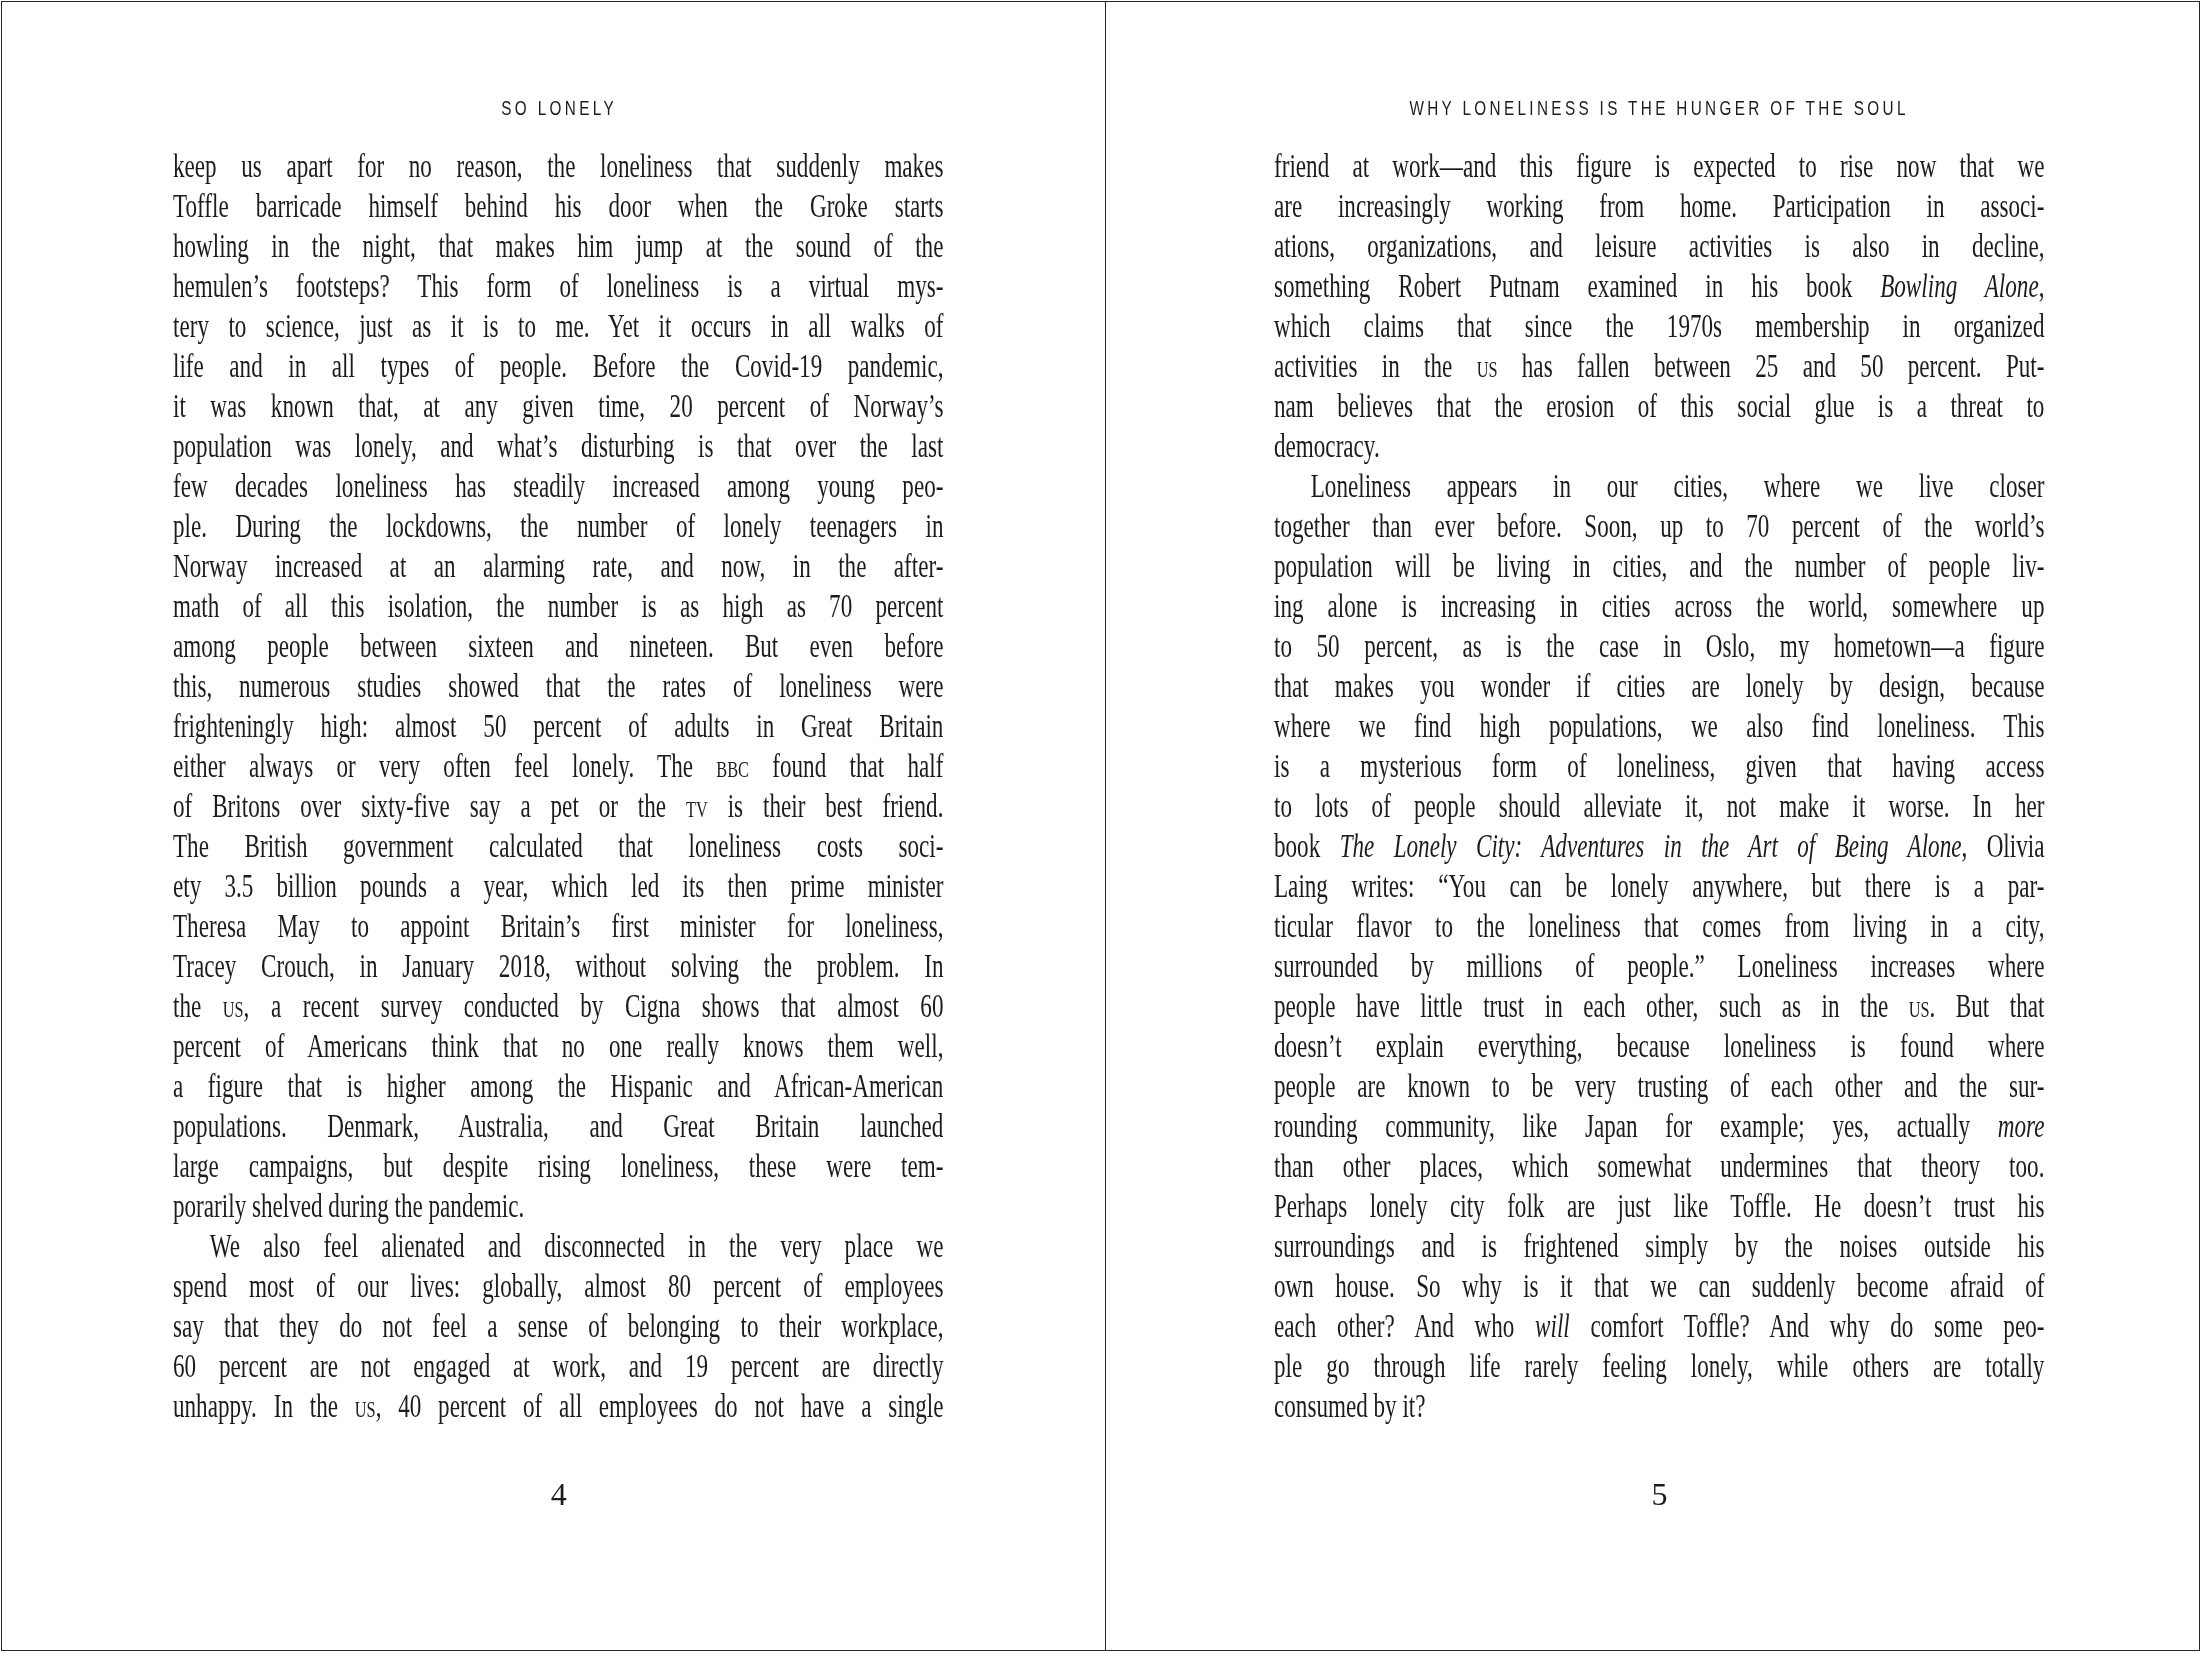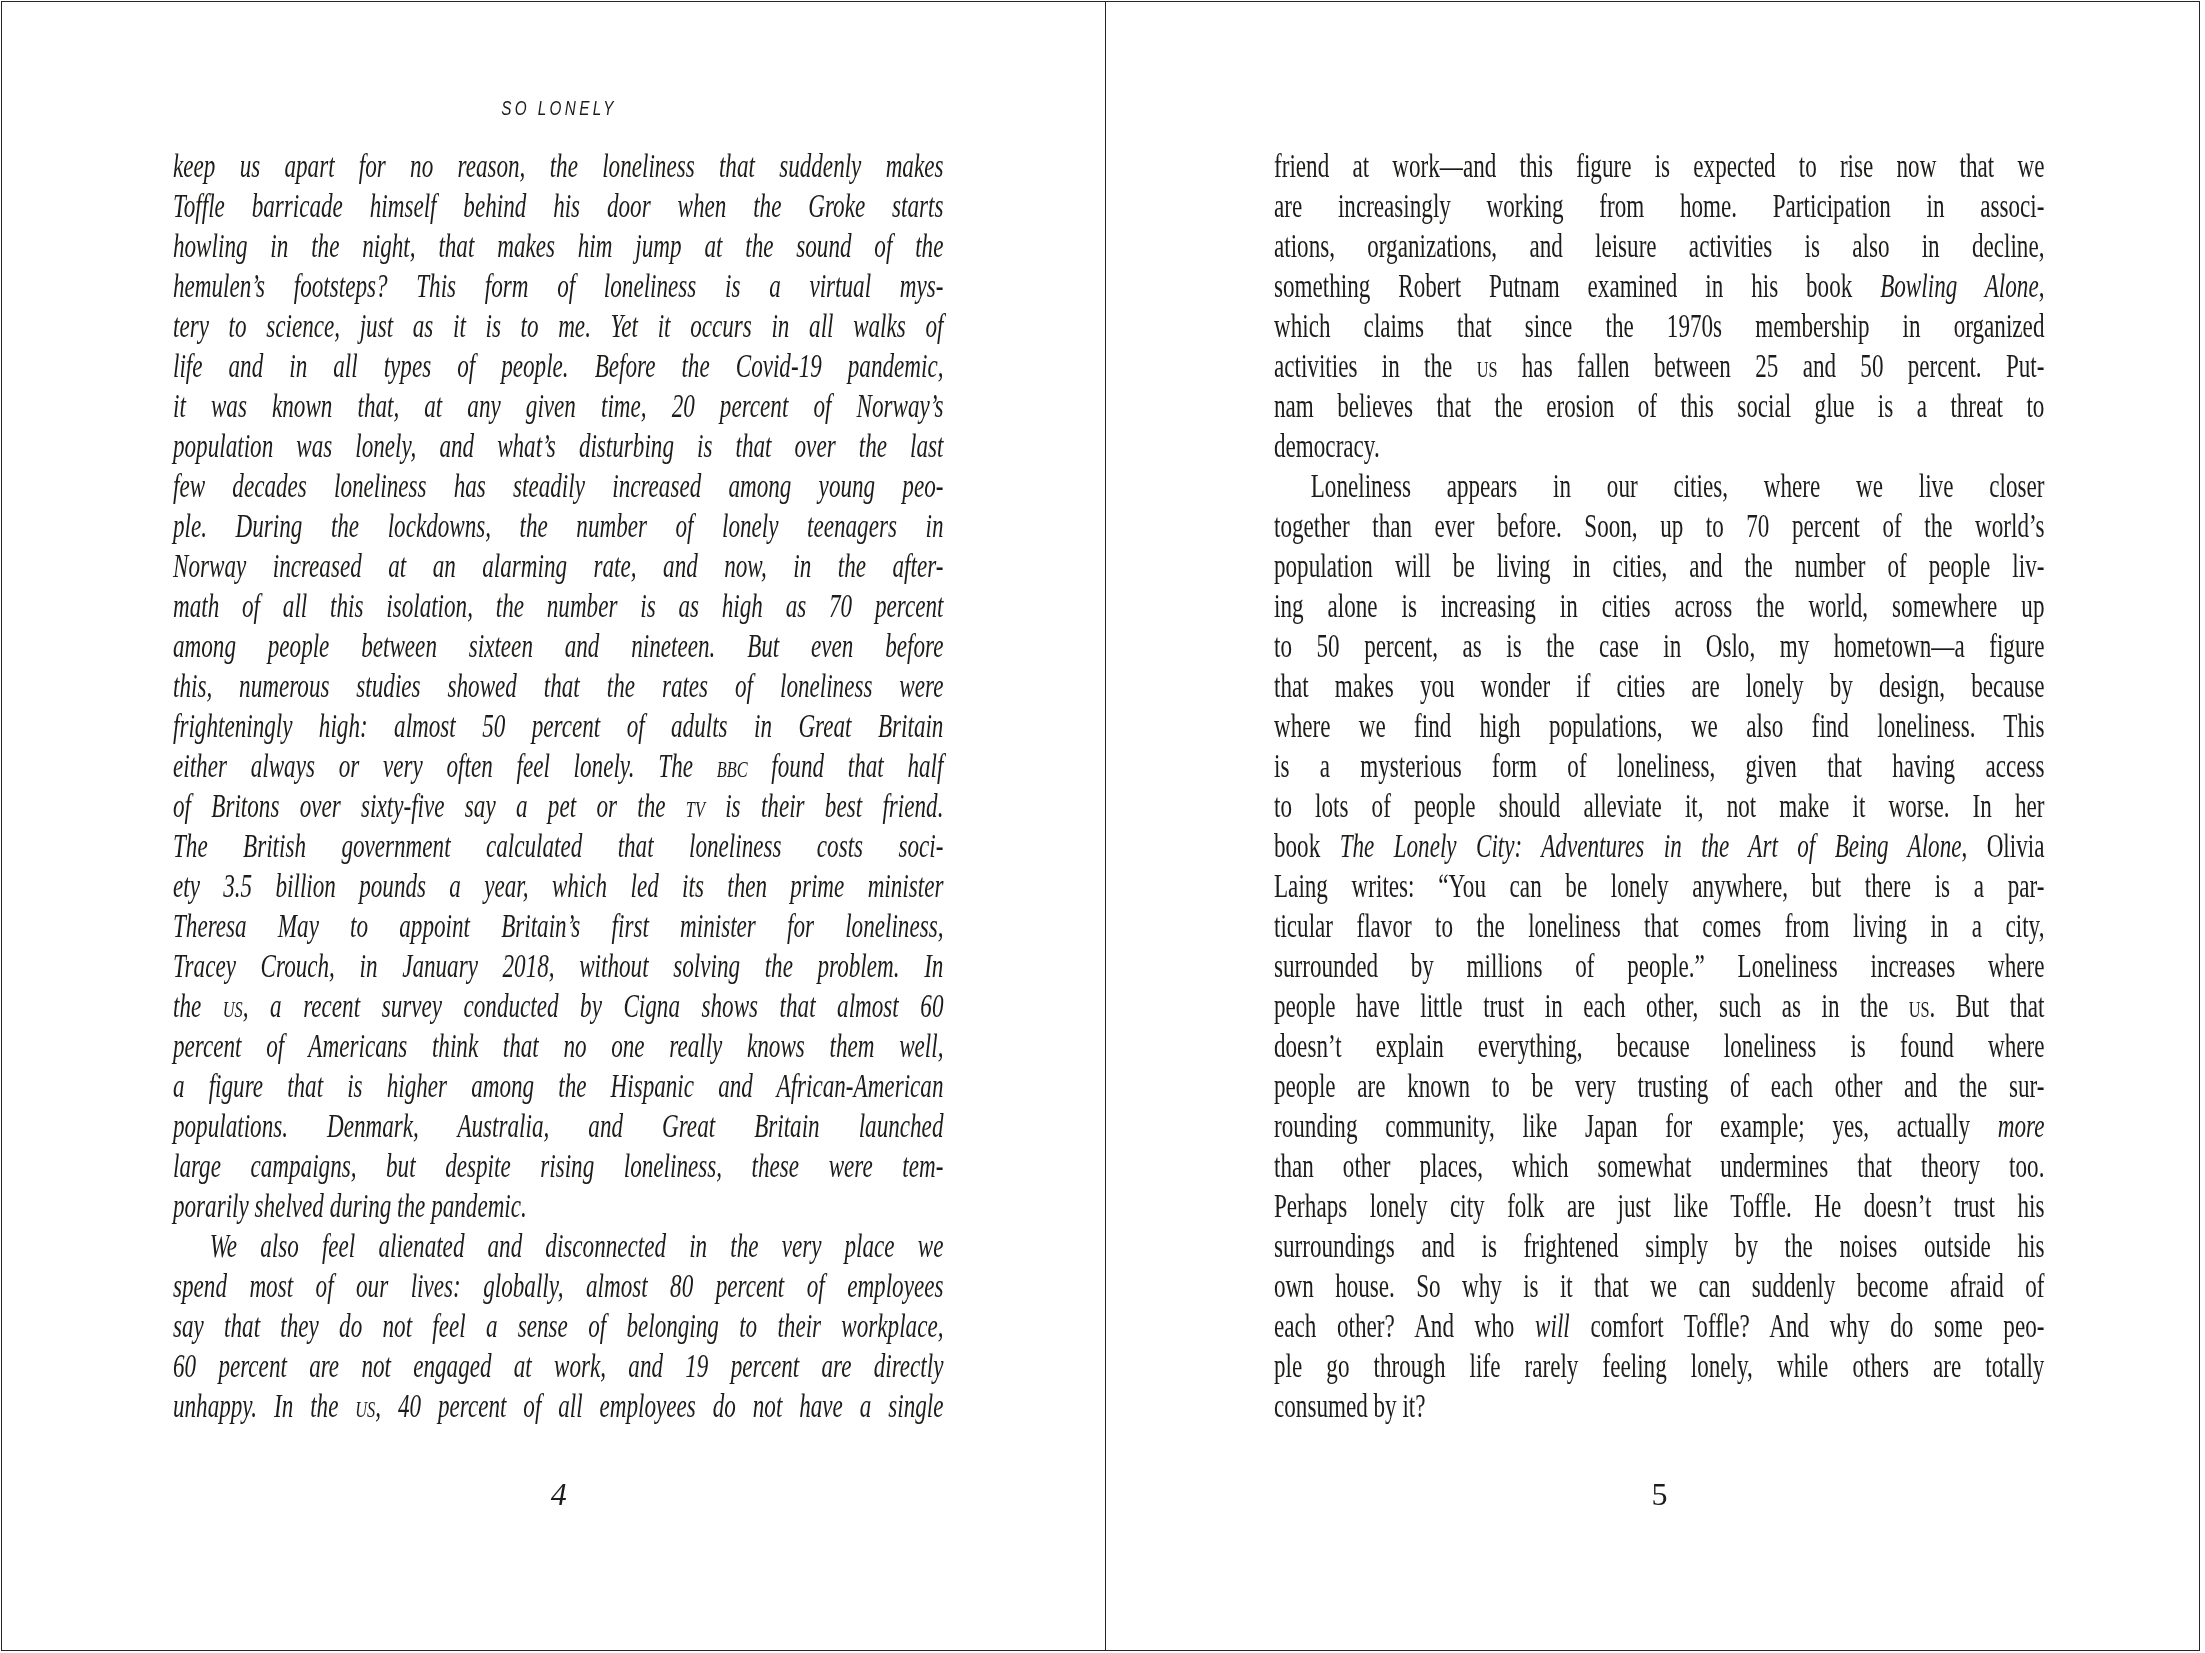--- a/index.html
+++ b/index.html
@@ -5,21 +5,21 @@
   html,body{margin:0;padding:0;}
   body{
     width:2205px;height:1654px;position:relative;overflow:hidden;
     background:var(--paper,#fff);
     font-family:"Liberation Serif",serif;color:var(--ink,#1d1c1a);
   }
   .page{
     position:absolute;top:1.2px;height:1650px;background:var(--paper,#fff);
     border:1.8px solid var(--frame,#262624);box-sizing:border-box;
   }
-  #pageL{left:1.2px;width:1204px;font-style:italic;}
+  #pageL{left:1.2px;width:1204px;}
   #pageR{left:1105px;width:1095px;}
   .col{position:absolute;width:771px;}
   #pageL .col{left:171px;}
   #pageR .col{left:168px;}
   .rhead{top:97px;display:flex;justify-content:center;}
   .rhead-in{
     font-family:"Liberation Sans",sans-serif;font-weight:500;
     font-size:19.6px;line-height:19.6px;letter-spacing:4.3px;white-space:nowrap;
     transform:scaleX(0.78);transform-origin:50% 50%;
   }
@@ -74,20 +74,23 @@
       <div class="bl just"><span>say that they do not feel a sense of belonging to their workplace,</span></div>
       <div class="bl just"><span>60 percent are not engaged at work, and 19 percent are directly</span></div>
       <div class="bl just"><span>unhappy. In the </span><span class="sc">us</span><span>, 40 percent of all employees do not have a single</span></div>
     </div>
   <div class="col pnum">
     <span>4</span>
   </div>
 </div>
 
 <div class="page" id="pageR">
+  <div class="col rhead">
+    <span class="rhead-in">WHY LONELINESS IS THE HUNGER OF THE SOUL</span>
+  </div>
   <div class="col bodytext" id="bodyR">
       <div class="bl just"><span>friend at work—and this figure is expected to rise now that we</span></div>
       <div class="bl just"><span>are increasingly working from home. Participation in associ-</span></div>
       <div class="bl just"><span>ations, organizations, and leisure activities is also in decline,</span></div>
       <div class="bl just"><span>something Robert Putnam examined in his book </span><span class="it">Bowling Alone</span><span>,</span></div>
       <div class="bl just"><span>which claims that since the 1970s membership in organized</span></div>
       <div class="bl just"><span>activities in the </span><span class="sc">us</span><span> has fallen between 25 and 50 percent. Put-</span></div>
       <div class="bl just"><span>nam believes that the erosion of this social glue is a threat to</span></div>
       <div class="bl"><span>democracy.</span></div>
       <div class="bl just" style="text-indent: 54px;"><span>Loneliness appears in our cities, where we live closer</span></div>

